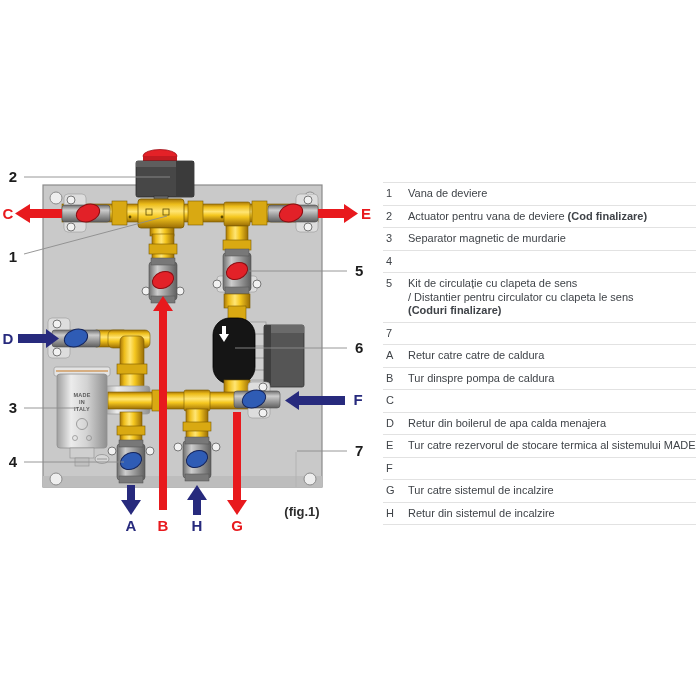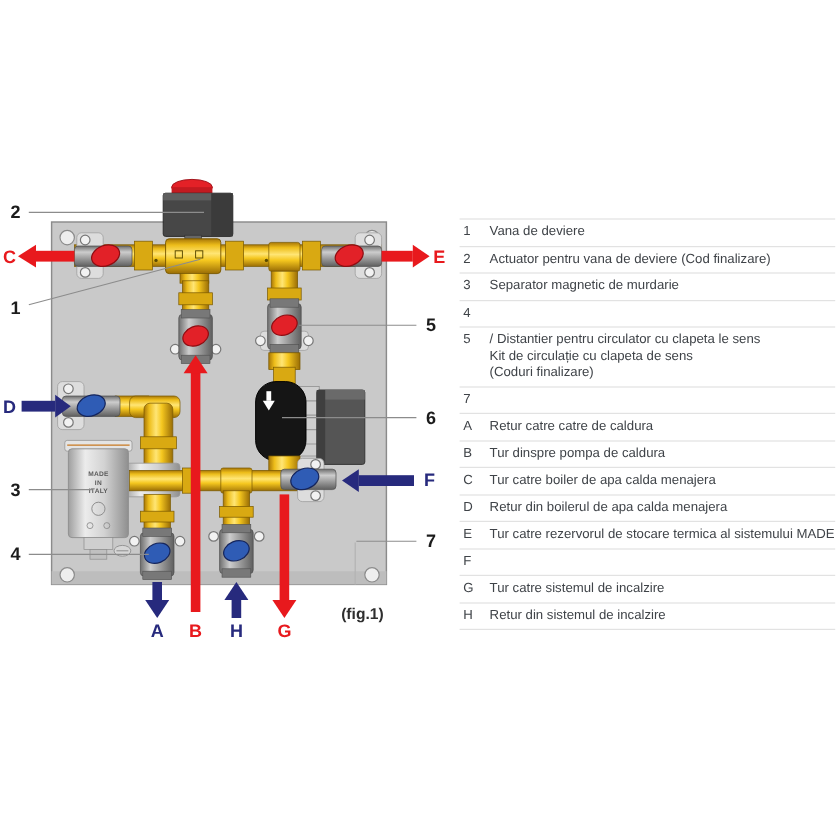--- a/index.html
+++ b/index.html
@@ -8,21 +8,21 @@
   svg text{font-family:"Liberation Sans",sans-serif;}
 
   
   .legend{position:absolute;left:383px;top:182px;width:313px;
           font-size:11px;line-height:13.5px;color:#3f4348;}
   .lrow{display:flex;align-items:flex-start;padding:4px 0 4px 0;
         border-top:1px solid #e2e2e2;}
   .lrow:last-child{border-bottom:1px solid #e2e2e2;}
   .lkey{flex:0 0 22px;padding-left:3px;}
   .ltext{flex:1;}
-  .b{font-weight:400;}
+  .b{font-weight:700;}
   .lline{display:block;}
 </style>
 </head>
 <body>
 
 <div id="stage">
 
 
 <svg width="383" height="700" viewBox="0 0 383 700">
   <defs>
@@ -298,39 +298,38 @@
   <div class="lrow">
     <span class="lkey">3</span>
     <span class="ltext"><span>Separator magnetic de murdarie</span></span>
   </div>
   <div class="lrow">
     <span class="lkey">4</span>
   </div>
   <div class="lrow">
     <span class="lkey">5</span>
     <span class="ltext">
+      <span class="lline">Kit de circulație cu clapeta de sens</span>
       <span class="lline">/ Distantier pentru circulator cu clapeta le sens</span>
-      <span class="lline">Kit de circulație cu clapeta de sens</span>
       <span class="lline b">(Coduri finalizare)</span>
     </span>
   </div>
   <div class="lrow">
     <span class="lkey">7</span>
   </div>
   <div class="lrow">
     <span class="lkey">A</span>
     <span class="ltext"><span>Retur catre catre de caldura</span></span>
   </div>
   <div class="lrow">
     <span class="lkey">B</span>
     <span class="ltext"><span>Tur dinspre pompa de caldura</span></span>
   </div>
   <div class="lrow">
     <span class="lkey">C</span>
-    <span class="ltext"><span>Tur catre boiler de apa calda menajera</span></span>
   </div>
   <div class="lrow">
     <span class="lkey">D</span>
     <span class="ltext"><span>Retur din boilerul de apa calda menajera</span></span>
   </div>
   <div class="lrow">
     <span class="lkey">E</span>
     <span class="ltext"><span>Tur catre rezervorul de stocare termica al sistemului MADE</span></span>
   </div>
   <div class="lrow">

